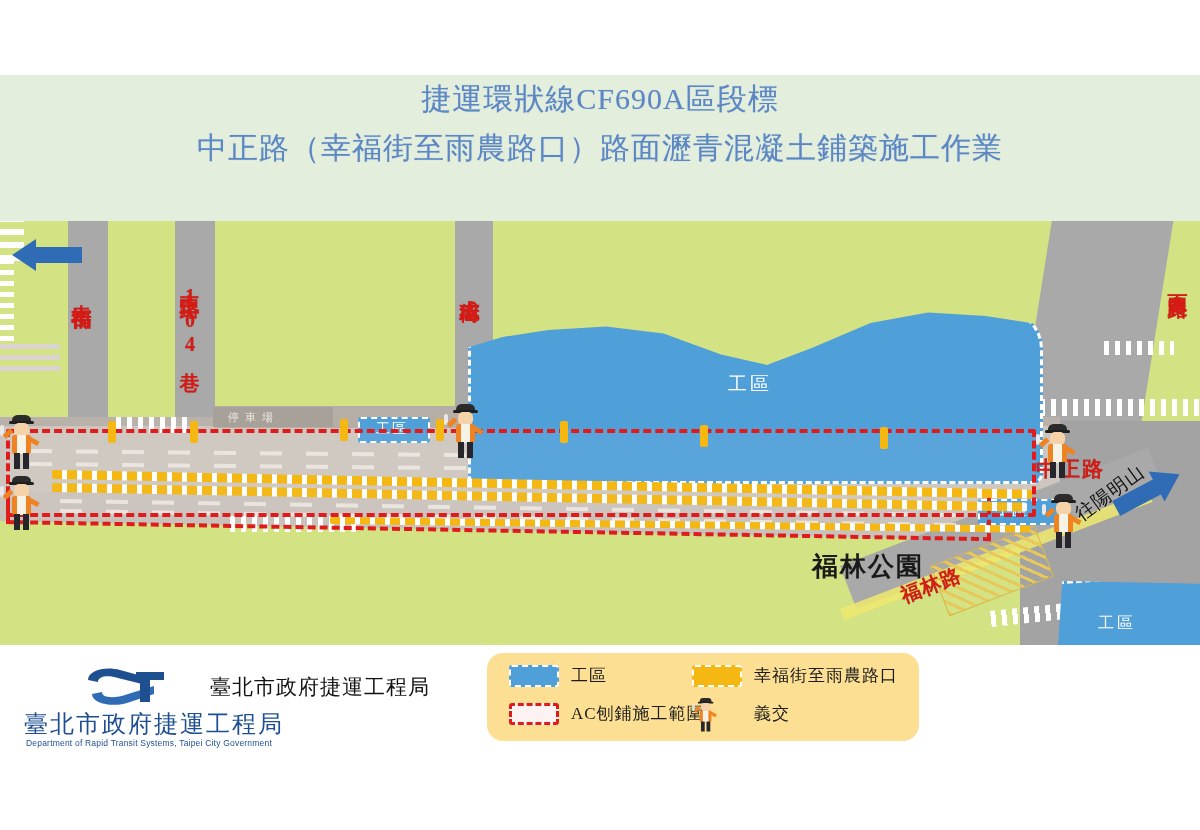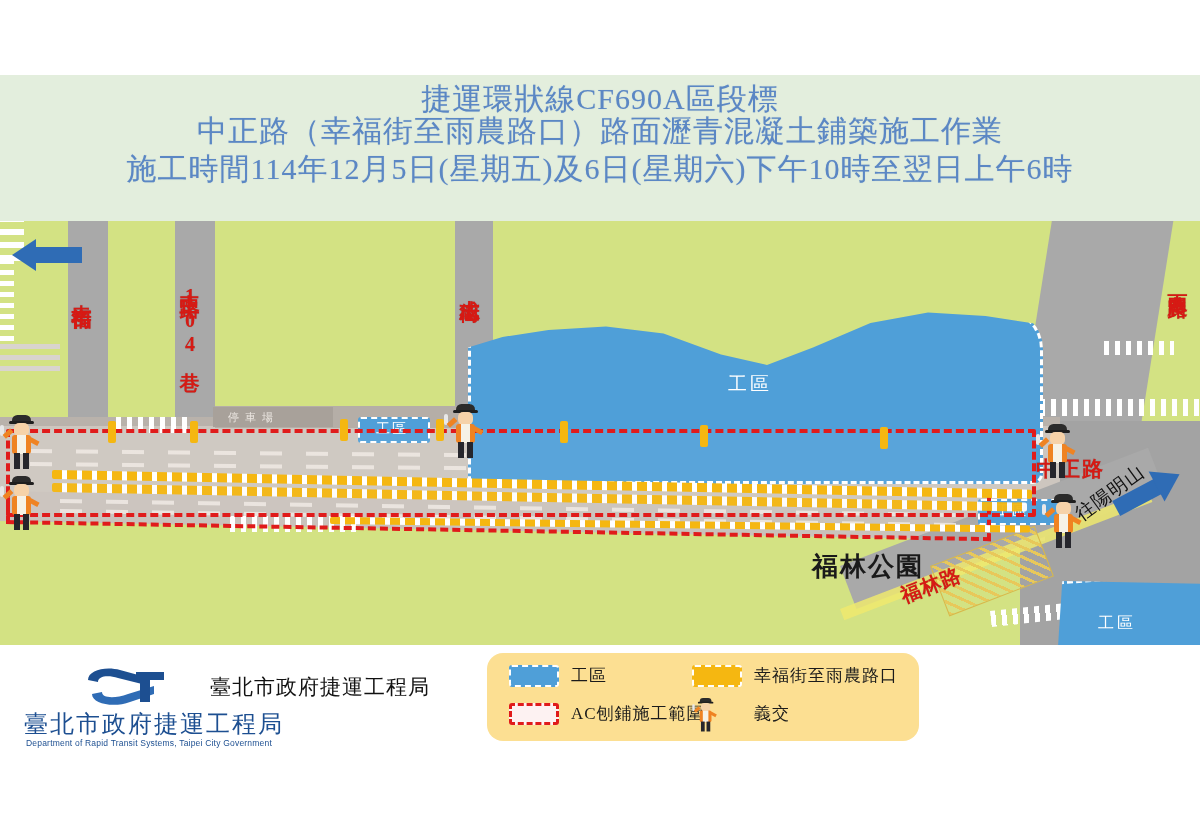--- a/index.html
+++ b/index.html
@@ -29,21 +29,21 @@
     left:0; top:0; width:100%;
     text-align:center;
     color:#5b87c4;
     font-family:"Liberation Serif","DejaVu Serif",serif;
     letter-spacing:1px;
     line-height:1.06;
     padding-top:8px;
     text-shadow:0 0 1px rgba(91,135,196,.35);
   }
   .hl1{ font-size:30px; }
-  .hl2{ font-size:30px; margin-top:0;}
+  .hl2{ font-size:30px; margin-top:17px;}
   .hl3{ font-size:30px; margin-top:6px;}
 
   
   .map{
     position:absolute;
     left:0; top:221px;
     width:1200px; height:424px;
     background:#d3e283;
     overflow:hidden;
     z-index:1;
@@ -406,21 +406,20 @@
 </style>
 </head>
 <body>
 
 <div id="page">
 
   <div class="header-band">
     <div class="header-lines">
       <div class="hl1">捷運環狀線CF690A區段標</div>
       <div class="hl2">中正路（幸福街至雨農路口）路面瀝青混凝土鋪築施工作業</div>
-      <div class="hl3">施工時間114年12月5日(星期五)及6日(星期六)下午10時至翌日上午6時</div>
     </div>
   </div>
 
   <div class="map">
 
     <div class="rd-xingfu road"></div>
     <div class="rd-zhongzheng104 road"></div>
     <div class="rd-zhicheng road"></div>
     <div class="rd-yunong"></div>
     <div class="rd-yunong-wide"></div>

